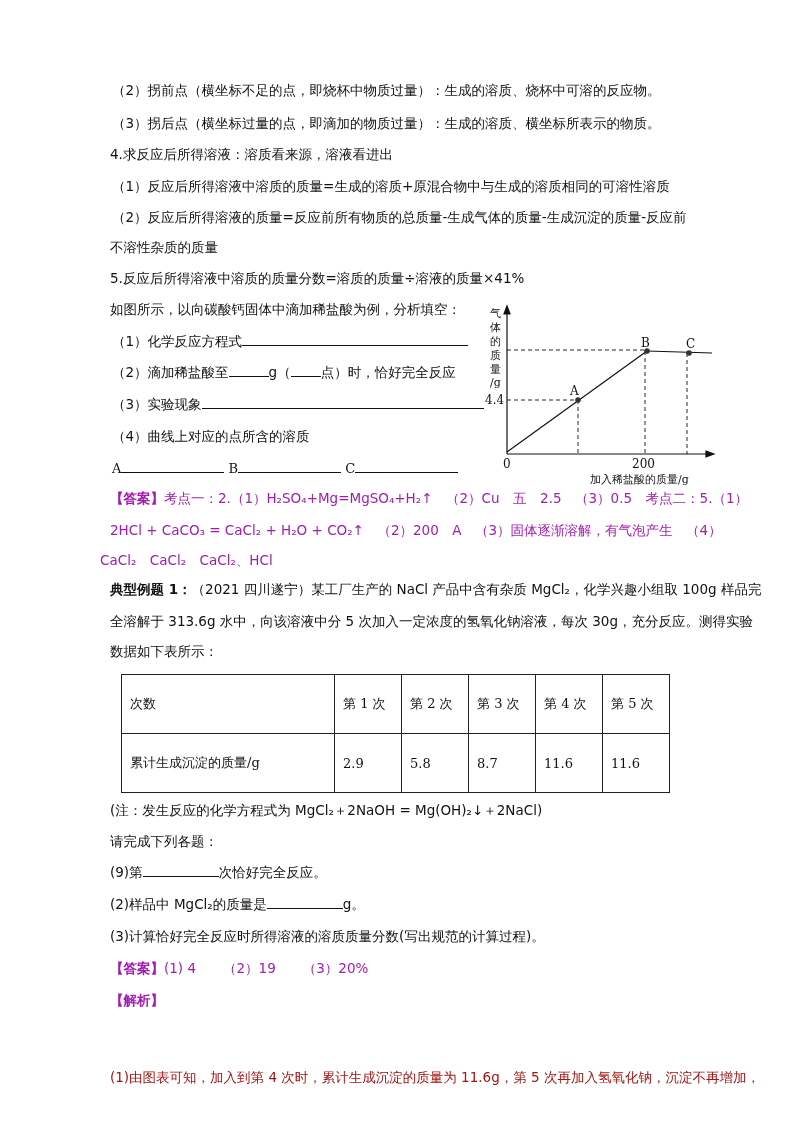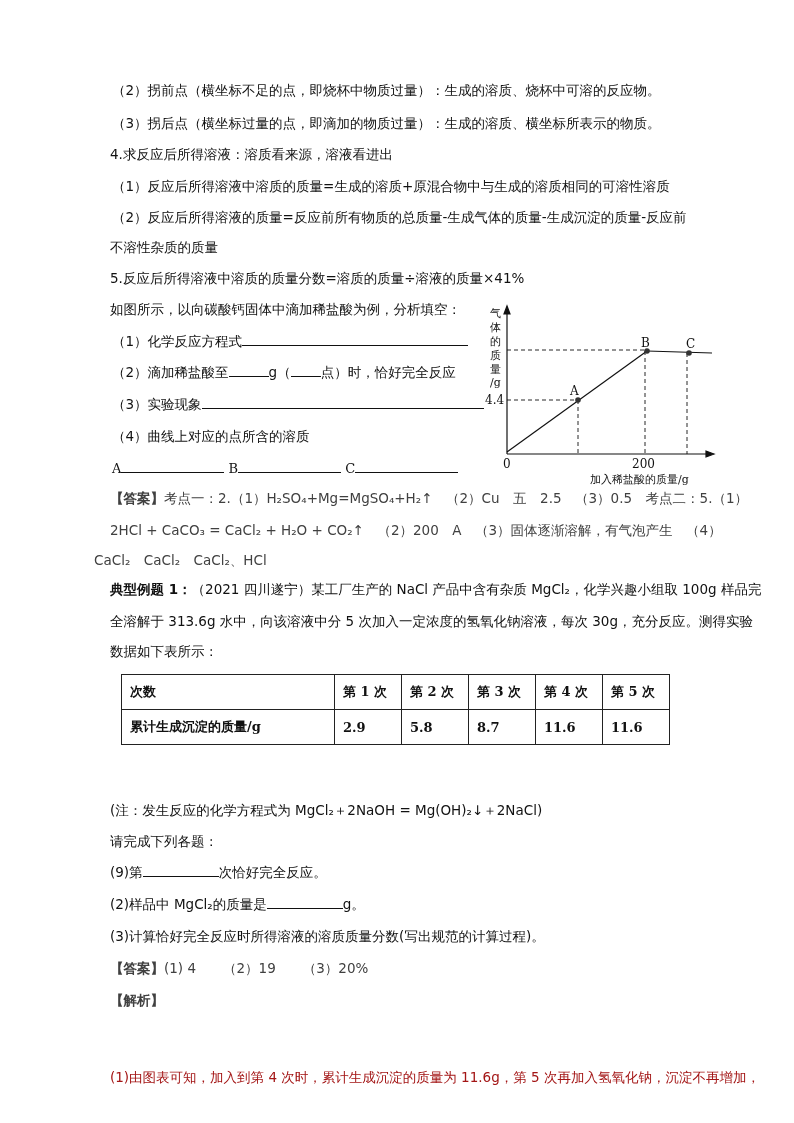--- a/index.html
+++ b/index.html
@@ -1,29 +1,29 @@
 <!DOCTYPE html>
 <html><head>
 <meta charset="utf-8">
 <style>
   html, body { margin: 0; padding: 0; background: #ffffff; }
   body { width: 794px; height: 1123px; position: relative; overflow: hidden;
          font-family: "DejaVu Sans", "Liberation Sans", sans-serif; color: #111; }
   .line { position: absolute; left: 76px; font-size: 13.5px; line-height: 20px; white-space: nowrap; margin-left: 36px; }
-  .red { color: #404040; }
+  .red { color: #a21caf; }
   .dark-red { color: #a31515; }
   .bold { font-weight: bold; }
   .blank { display: inline-block; border-bottom: 1px solid #111; height: 14px; vertical-align: baseline; }
   .mono { font-family: "DejaVu Serif", "Liberation Serif", serif; }
   
   .chart { position: absolute; left: 482px; top: 302px; width: 250px; height: 190px; }
   
   .tbl { position: absolute; left: 121px; top: 674px; border-collapse: collapse;
          font-family: "DejaVu Serif", "Liberation Serif", serif; font-size: 13px; }
-  .tbl td { border: 1.5px solid #222; height: 34px; padding: 0 8px; font-weight: bold; }
+  .tbl td { border: 1.5px solid #222; height: 34px; padding: 12px 8px; font-weight: normal; }
   .tbl td.c0 { width: 196px; }
   .tbl td.cn { width: 50px; }
 </style>
 </head>
 <body>
 
 <div>
 
   <div class="line" style="top:80px">（2）拐前点（横坐标不足的点，即烧杯中物质过量）：生成的溶质、烧杯中可溶的反应物。</div>
   <div class="line" style="top:113px">（3）拐后点（横坐标过量的点，即滴加的物质过量）：生成的溶质、横坐标所表示的物质。</div>
@@ -89,21 +89,21 @@
       <text x="8" y="71">量</text>
       <text x="8" y="84">/g</text>
       <text x="108" y="181">加入稀盐酸的质量/g</text>
     </g>
   </svg>
 
   <div class="line red" style="top:488px; left:74px">
     <span class="bold">【答案】</span><span>考点一：2.（1）H₂SO₄+Mg=MgSO₄+H₂↑　（2）Cu　五　2.5　（3）0.5　考点二：5.（1）</span>
   </div>
   <div class="line red" style="top:520px; left:74px">2HCl + CaCO₃ = CaCl₂ + H₂O + CO₂↑　（2）200　A　（3）固体逐渐溶解，有气泡产生　（4）</div>
-  <div class="line red" style="top:550px; left:58px">CaCl₂　CaCl₂　CaCl₂、HCl</div>
+  <div class="line red" style="top:550px; left:64px">CaCl₂　CaCl₂　CaCl₂、HCl</div>
 
   <div class="line" style="top:579px; left:74px">
     <span class="bold">典型例题 1：</span><span>（2021 四川遂宁）某工厂生产的 NaCl 产品中含有杂质 MgCl₂，化学兴趣小组取 100g 样品完</span>
   </div>
   <div class="line" style="top:611px; left:74px">全溶解于 313.6g 水中，向该溶液中分 5 次加入一定浓度的氢氧化钠溶液，每次 30g，充分反应。测得实验</div>
   <div class="line" style="top:641px; left:74px">数据如下表所示：</div>
 
   <table class="tbl">
     <tbody>
         <tr>

